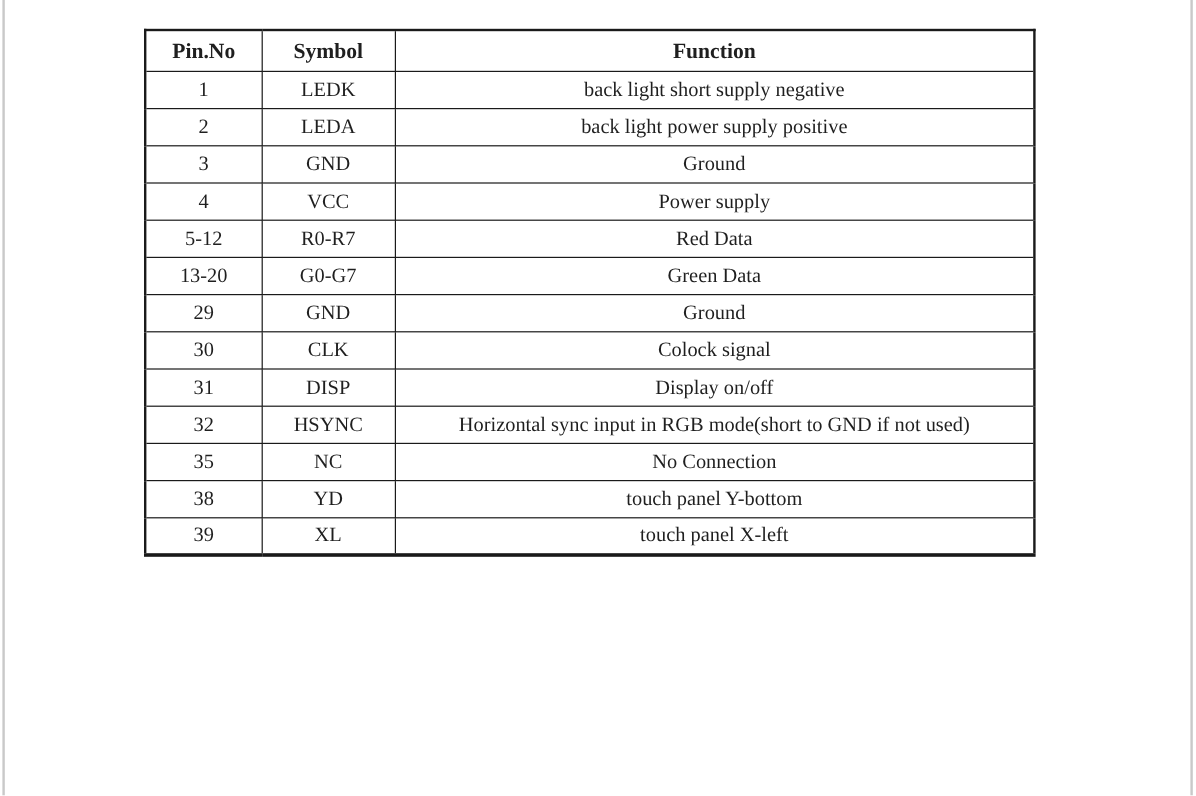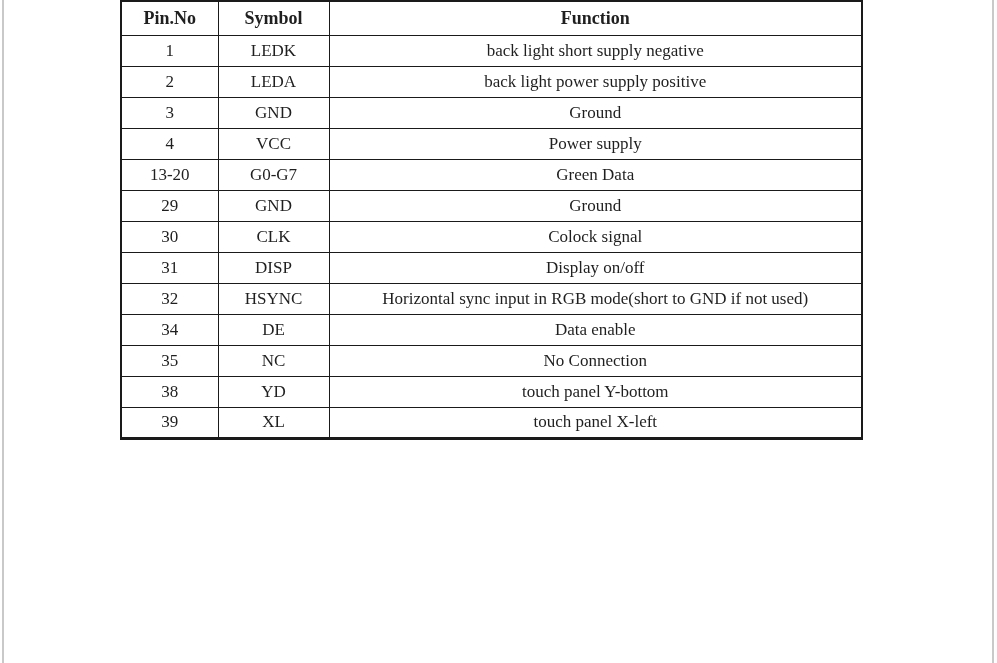--- a/index.html
+++ b/index.html
@@ -22,21 +22,21 @@
     width: 2px;
     height: 663px;
     background: #c9c9c9;
   }
   .edge-line.left  { left: 2px; }
   .edge-line.right { left: 992px; }
 
   .pin-table {
     position: absolute;
     left: 120px;
-    top: 0;
+    top: 24px;
     width: 741px;
     border-collapse: collapse;
     table-layout: fixed;
     color: #1f1f1f;
   }
   .pin-table col.c-pin    { width: 97px; }
   .pin-table col.c-symbol { width: 111px; }
   .pin-table col.c-func   { width: 533px; }
 
   .pin-table th, .pin-table td {
@@ -104,20 +104,25 @@
       <td>GND</td>
       <td>Ground</td>
     </tr>
 
     <tr>
       <td>4</td>
       <td>VCC</td>
       <td>Power supply</td>
     </tr>
 
+    <tr>
+      <td>5-12</td>
+      <td>R0-R7</td>
+      <td>Red Data</td>
+    </tr>
 
     <tr>
       <td>13-20</td>
       <td>G0-G7</td>
       <td>Green Data</td>
     </tr>
 
 
     <tr>
       <td>29</td>
@@ -137,25 +142,20 @@
       <td>Display on/off</td>
     </tr>
 
     <tr>
       <td>32</td>
       <td>HSYNC</td>
       <td>Horizontal sync input in RGB mode(short to GND if not used)</td>
     </tr>
 
 
-    <tr>
-      <td>34</td>
-      <td>DE</td>
-      <td>Data enable</td>
-    </tr>
 
     <tr>
       <td>35</td>
       <td>NC</td>
       <td>No Connection</td>
     </tr>
 
 
 
     <tr>

